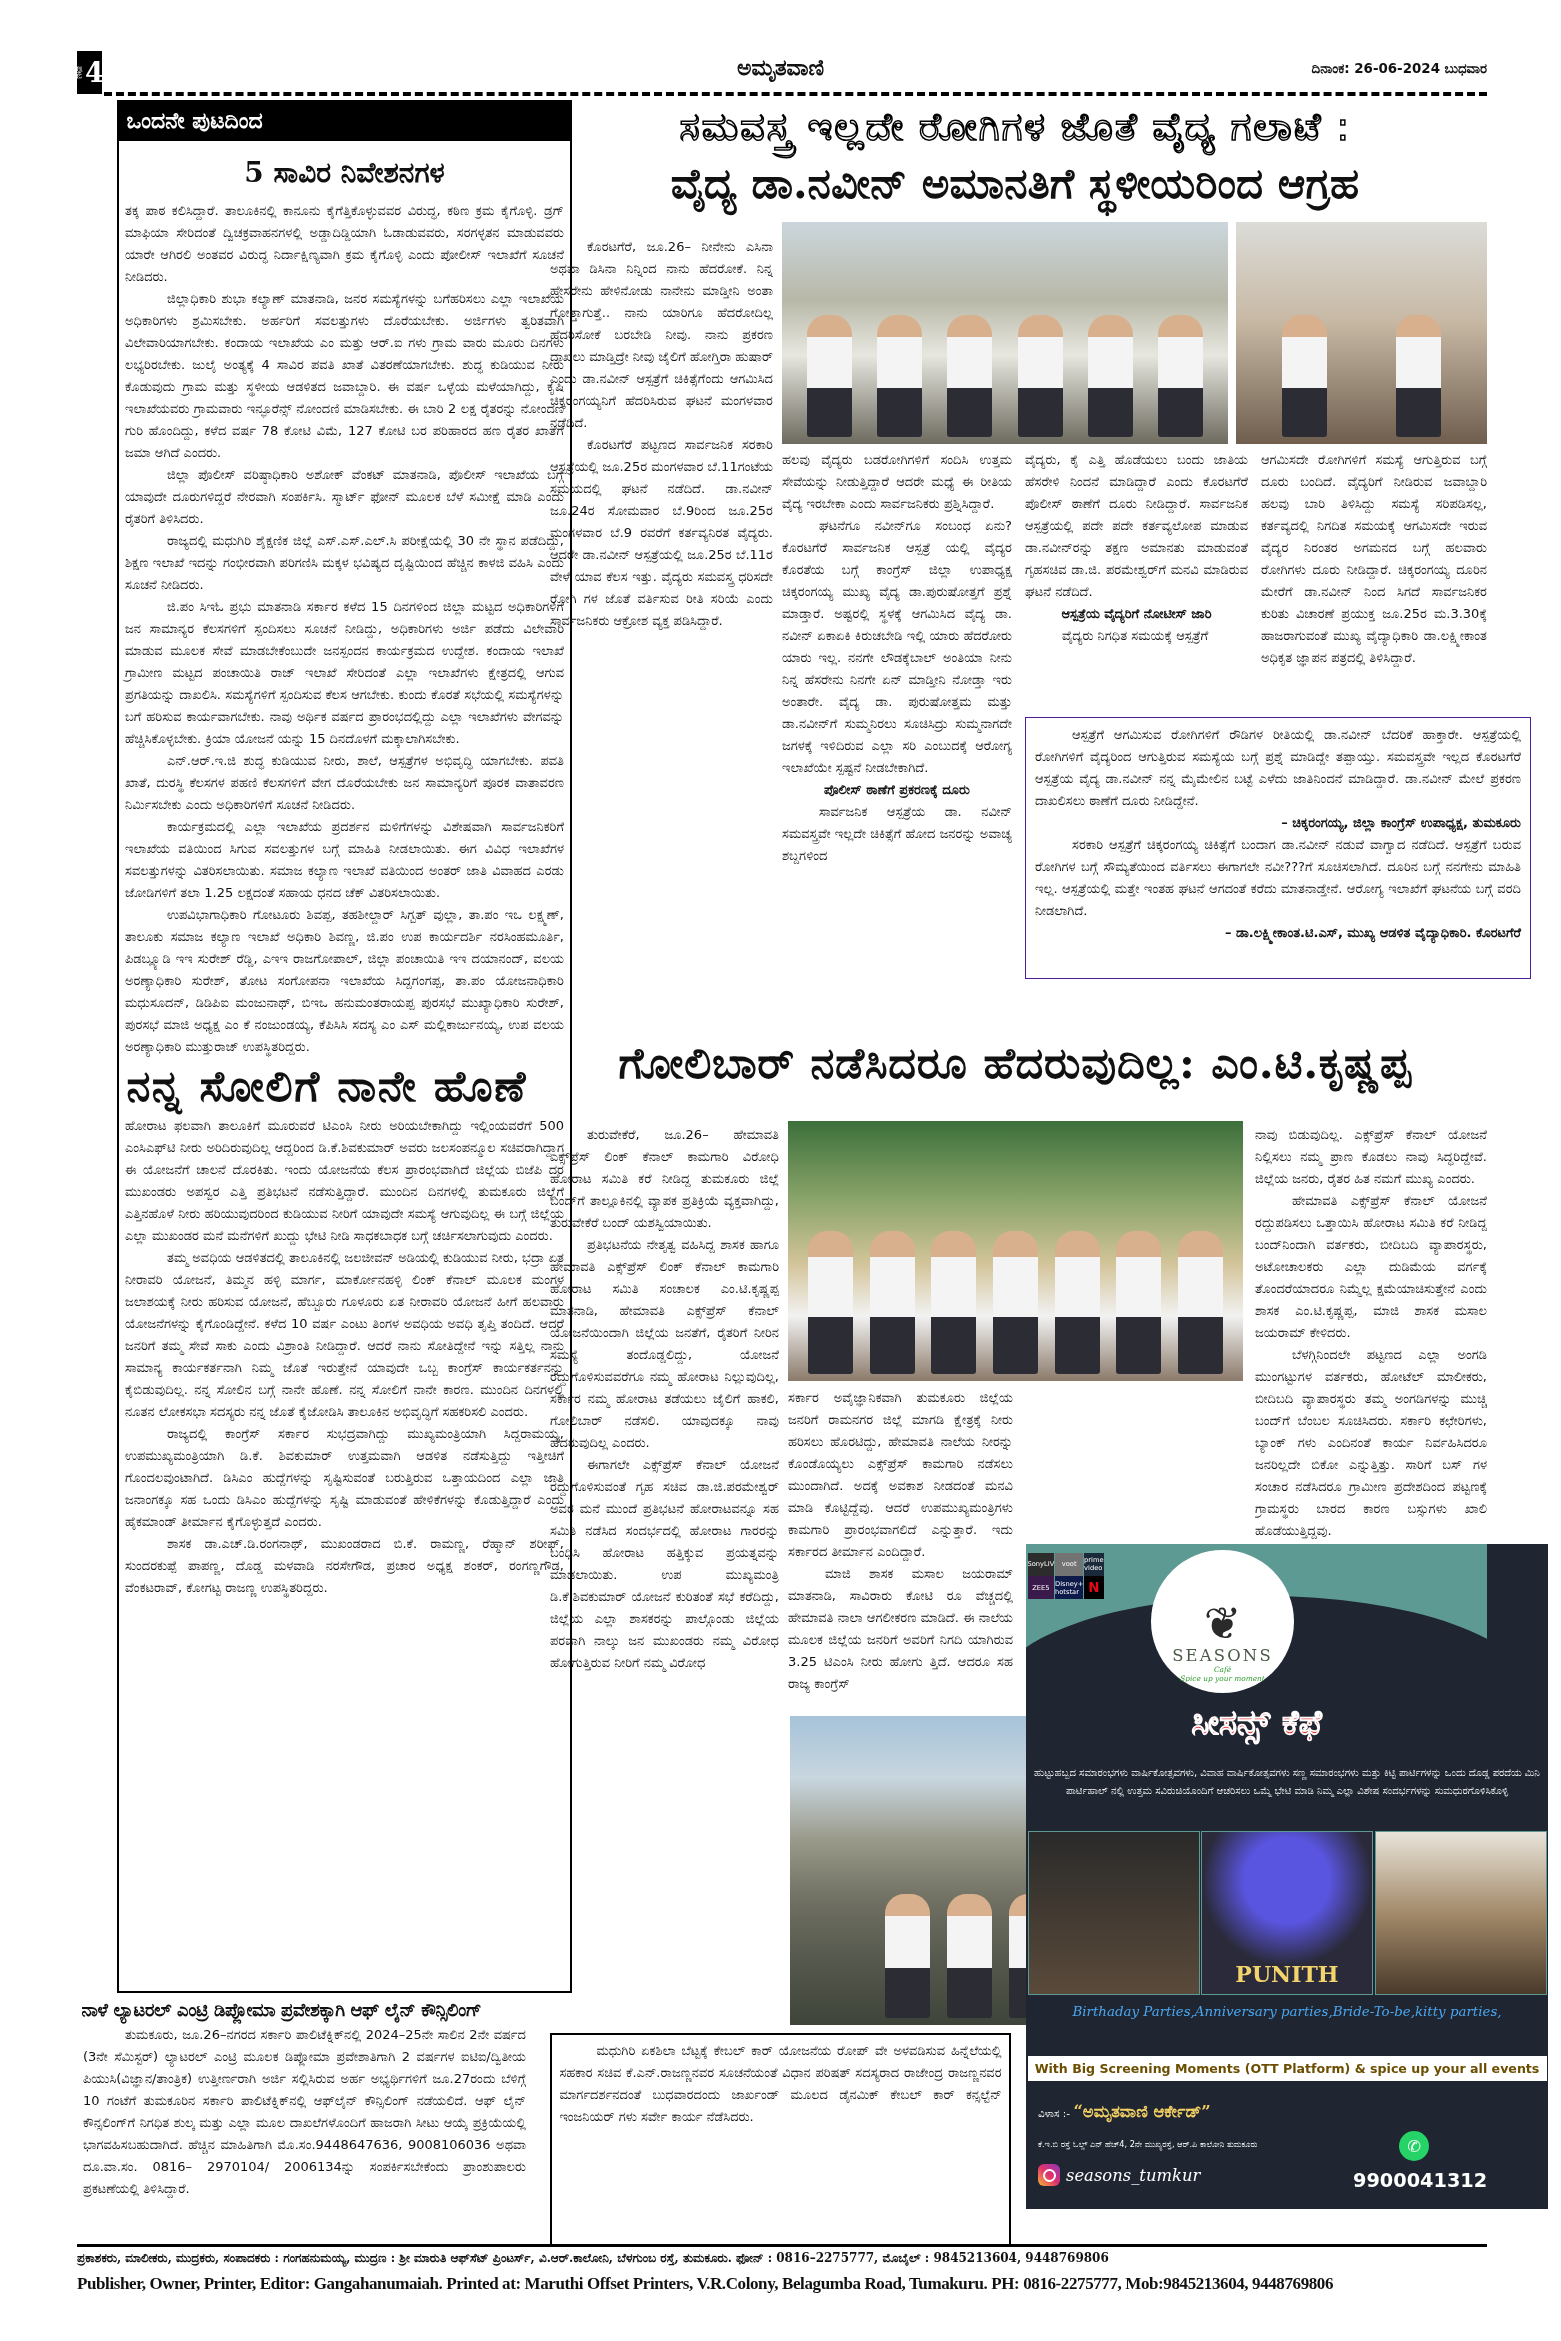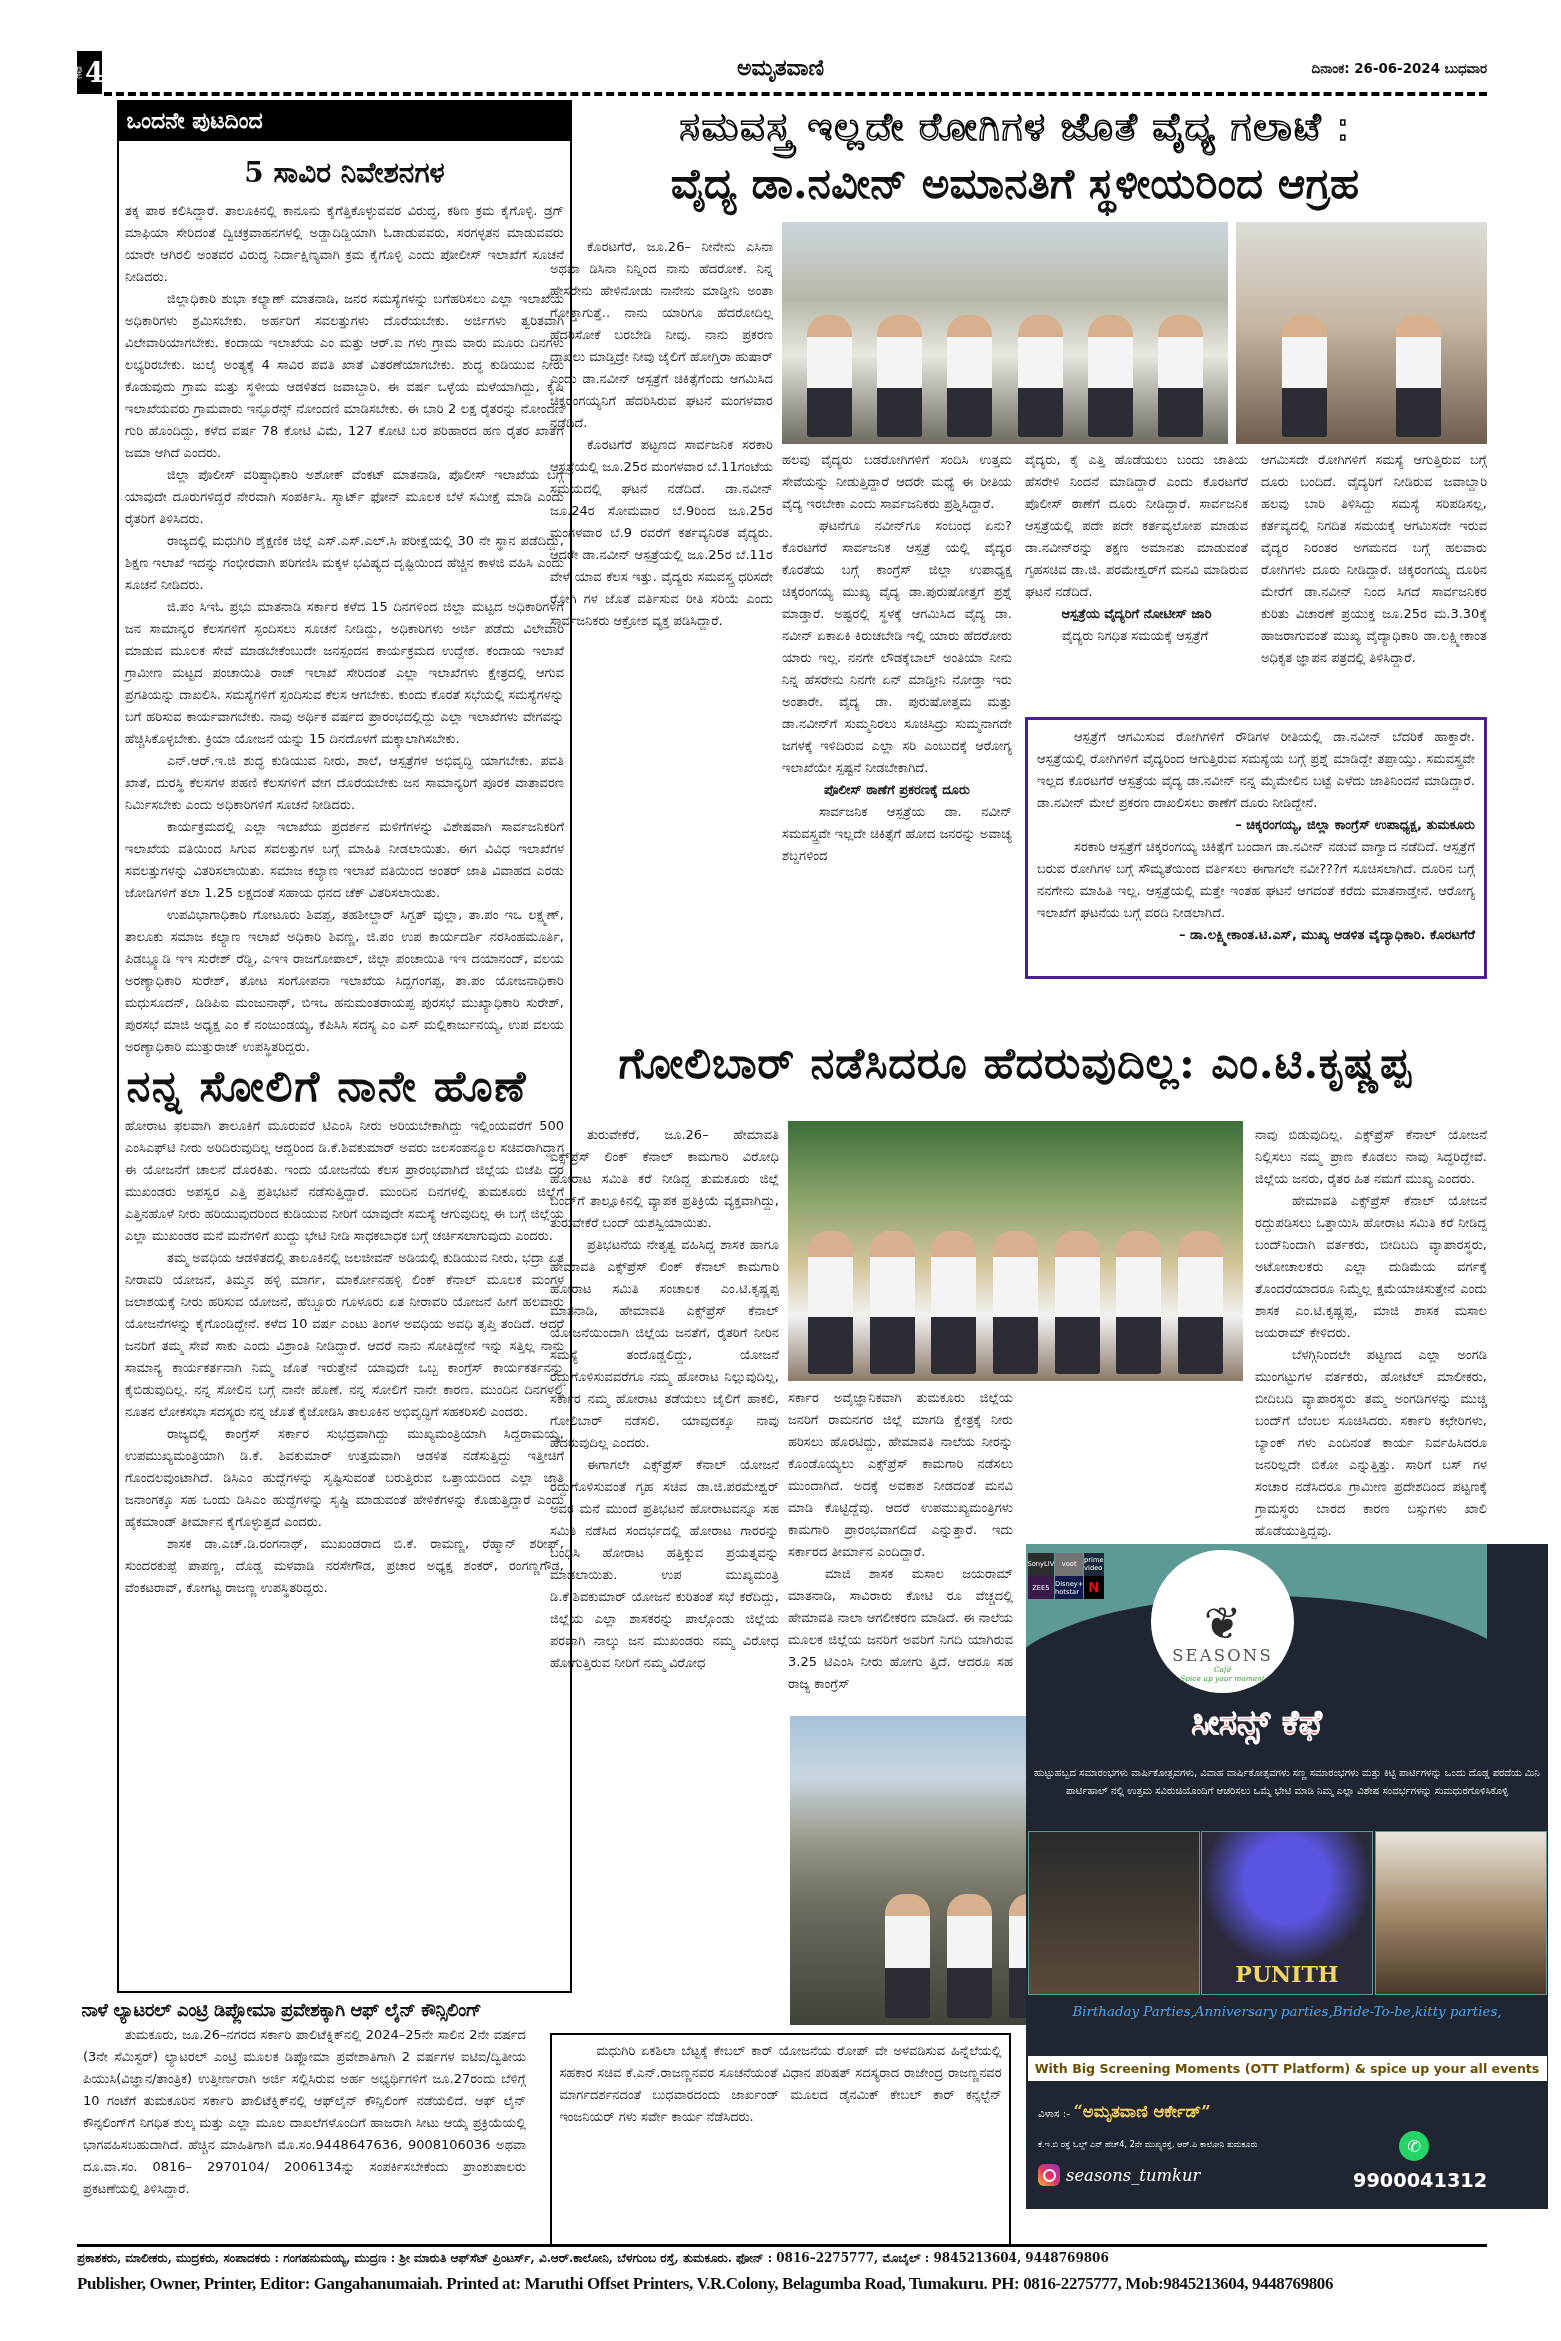--- a/index.html
+++ b/index.html
@@ -33,21 +33,21 @@
   .photo-c { left: 788px; top: 1121px; width: 455px; height: 260px; background: linear-gradient(180deg, #3c6f3a 0%, #8aa46a 30%, #d3c49a 55%, #f2f2f2 75%, #8b7a6a 100%); }
   .photo-d { left: 790px; top: 1716px; width: 439px; height: 309px; background: linear-gradient(180deg, #a6c3d9 0%, #c8d6df 20%, #9a9a8a 40%, #6f6f62 60%, #54584c 80%, #3f443a 100%); }
   .photo-people { position: absolute; bottom: 7.4px; height: 55%; display: flex; gap: 6px; left: 15px; right: 15px; justify-content: space-around; }
   .person { width: 45px; background: linear-gradient(180deg, #d8b08e 0 18%, #f4f4f4 18% 60%, #2c2c34 60% 100%); border-radius: 19.3px 19.3px 3px 3px; }
 
   .col { font-size: 13px; line-height: 22px; text-align: justify; }
   .col p { text-indent: 37px; }
   .col .sub { text-indent: 0; text-align: center; font-weight: bold; }
   .col .sign { text-indent: 0; text-align: right; font-weight: bold; }
 
-  .quote-box { left: 1025px; top: 717px; width: 462px; height: 262px; border: 3px solid #4c1d95; padding: 6px 9px; }
+  .quote-box { left: 1025px; top: 717px; width: 506px; height: 262px; border: 1px solid #4c1d95; padding: 6px 9px; }
 
   .headline-3 { left: 543px; top: 1038px; width: 944px; text-align: center; font-family: "DejaVu Serif", serif; font-weight: bold; font-size: 43px; letter-spacing: 0.7px; }
 
   .caption-box { left: 550px; top: 2033px; width: 461px; height: 213px; border: 2.2px solid #000; padding: 4.5px 7.4px; }
 
   
   .ad { left: 1026px; top: 1544px; width: 522px; height: 665px; background: #1f2631; color: #fff; overflow: hidden; }
   .ad-top { position: absolute; left: 0; top: 0; width: 461px; height: 104px; background: #5e9a94; }
   .ad-wave { position: absolute; left: -30px; top: 52px; width: 535px; height: 119px; background: #1f2631; border-radius: 50% 50% 0 0 / 80% 80% 0 0; }
   .ott-grid { position: absolute; left: 1.5px; top: 9px; width: 71px; height: 46px; display: grid; grid-template-columns: 1fr 1fr 1fr; grid-template-rows: 1fr 1fr; gap: 0.7px; }

